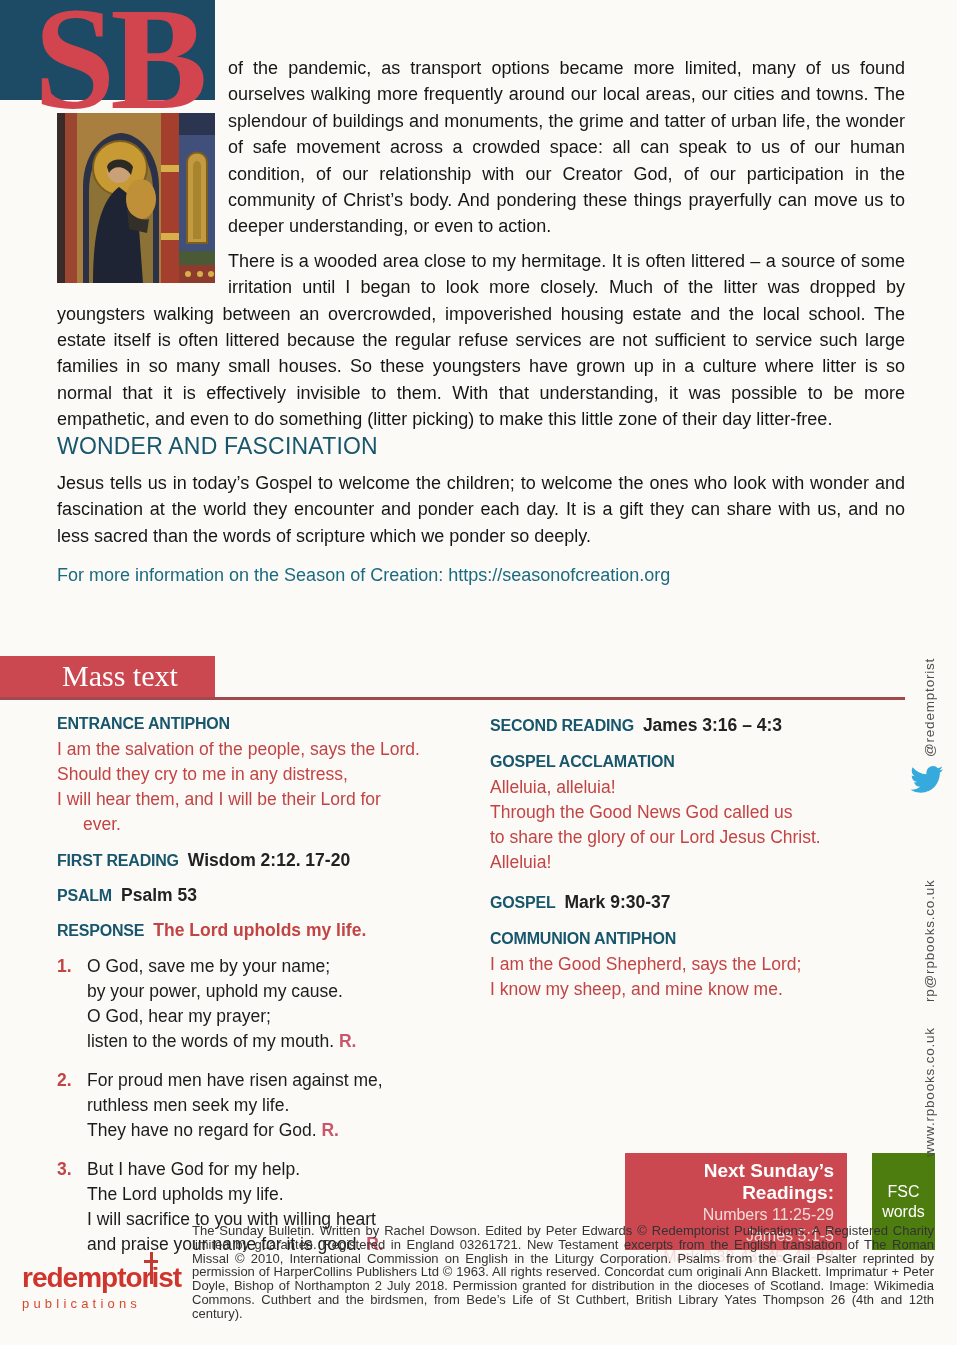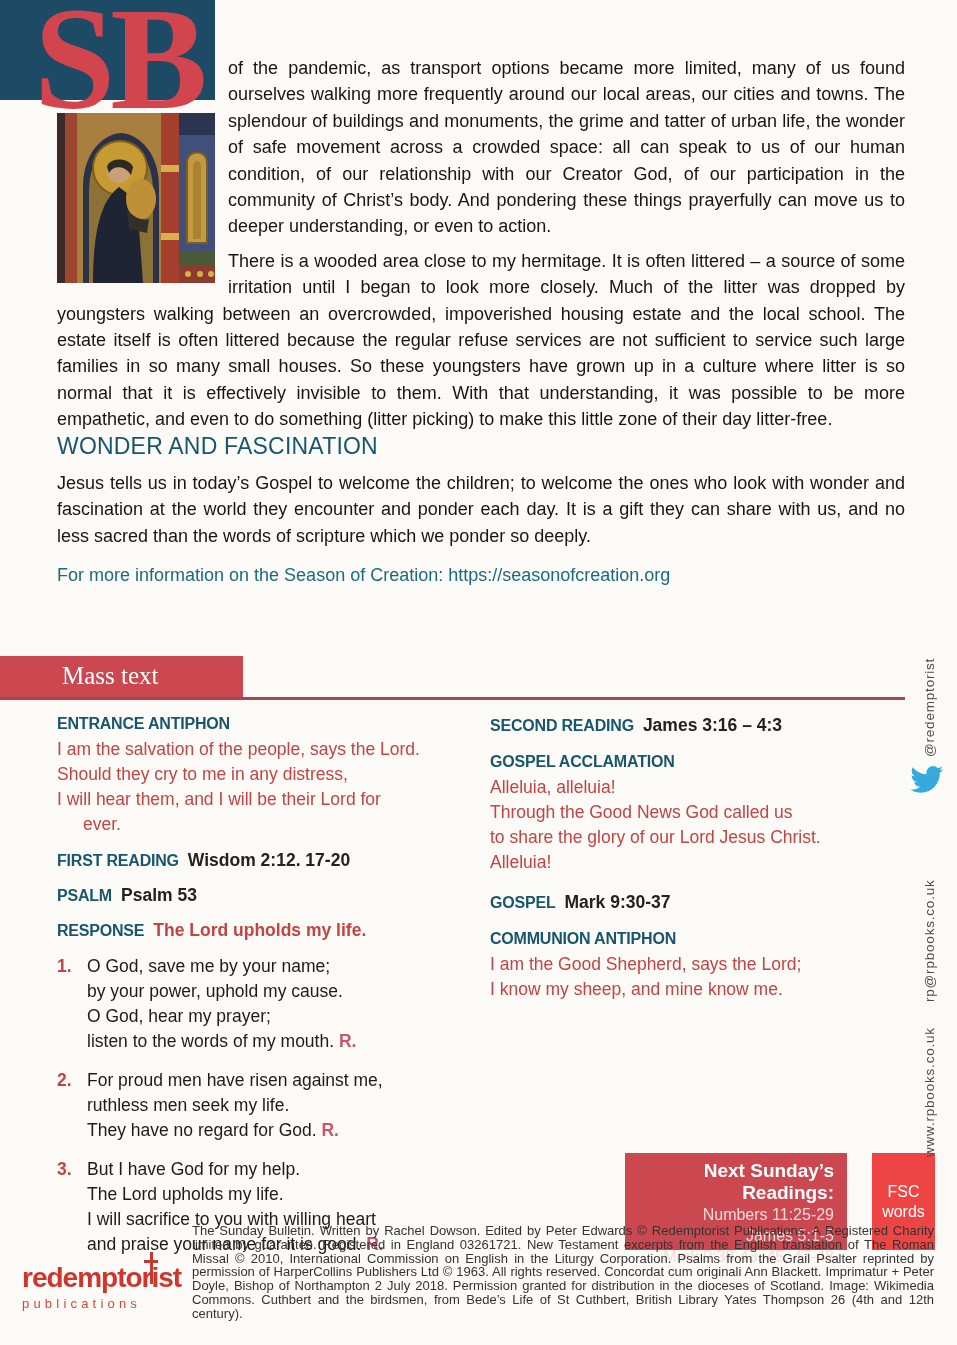--- a/index.html
+++ b/index.html
@@ -17,22 +17,22 @@
   .article{position:absolute;left:57px;top:55px;width:848px;color:#161616;}
   .float-spacer{float:left;width:171px;height:238px;}
   .article p.body{font-size:18px;line-height:26.4px;text-align:justify;}
   .p1{margin-bottom:8px;}
   .p2{}
   .section-heading{color:#17566c;font-size:23px;letter-spacing:.2px;font-weight:normal;margin:0 0 10px;}
   .p3{margin-bottom:16px;}
   .info-line{font-size:18px;color:#1a6a80;}
 
   
-  .mass-banner{position:absolute;left:0;top:656px;width:243px;height:42px;background:#cb4850;
-    color:#fff;font-family:"Liberation Serif",serif;font-size:25px;line-height:40px;padding-left:62px;}
+  .mass-banner{position:absolute;left:0;top:656px;width:215px;height:42px;background:#cb4850;
+    color:#fff;font-family:"Liberation Serif",serif;font-size:30px;line-height:40px;padding-left:62px;}
   .mass-underline{position:absolute;left:0;top:697px;width:905px;height:3px;background:#a04a50;}
 
   
   .col{position:absolute;top:714px;}
   .col-left{left:57px;width:424px;}
   .col-right{left:490px;width:405px;}
   .sec-label{color:#17566c;font-weight:bold;font-size:16px;line-height:20px;letter-spacing:-.2px;}
   .row{font-size:17.5px;line-height:22px;margin-bottom:13px;white-space:nowrap;}
   .row .sec-label{display:inline;}
   .row .val{font-weight:bold;color:#222;margin-left:9px;}
@@ -43,21 +43,21 @@
   .verse{display:flex;margin-bottom:14px;font-size:17.5px;line-height:25px;color:#1c1c1c;}
   .vnum{width:30px;color:#c24444;font-weight:bold;flex:none;}
   .vlines div{white-space:nowrap;}
   .rsym{color:#c9566a;font-weight:bold;}
 
   
   .next-box{position:absolute;left:625px;top:1153px;width:222px;height:97px;background:#cb4850;
     text-align:right;padding:7px 13px;}
   .next-head{color:#fff;font-weight:bold;font-size:19px;line-height:22px;}
   .next-line{color:#f3dbd8;font-size:16px;line-height:21px;}
-  .fsc-box{position:absolute;left:872px;top:1153px;width:63px;height:97px;background:#ef4444;color:#fff;
+  .fsc-box{position:absolute;left:872px;top:1153px;width:63px;height:97px;background:#4d7c0f;color:#fff;
     display:flex;flex-direction:column;align-items:center;justify-content:center;font-size:16px;line-height:20px;}
 
   
   .pub-logo{position:absolute;left:22px;top:1262px;width:186px;}
   .pub-name{font-size:28px;font-weight:bold;letter-spacing:-1px;color:#cf352c;position:relative;}
   .cross-icon{position:absolute;left:122px;top:-10px;width:14px;height:32px;}
   .cross-v{position:absolute;left:6px;top:0;width:3px;height:32px;background:#c23a30;}
   .cross-h{position:absolute;left:0;top:8px;width:14px;height:3px;background:#c23a30;}
   .pub-sub{font-size:13px;letter-spacing:4.2px;color:#d5482f;margin-top:2px;}
   .fine-print{position:absolute;left:192px;top:1224px;width:742px;font-size:13px;line-height:13.8px;

